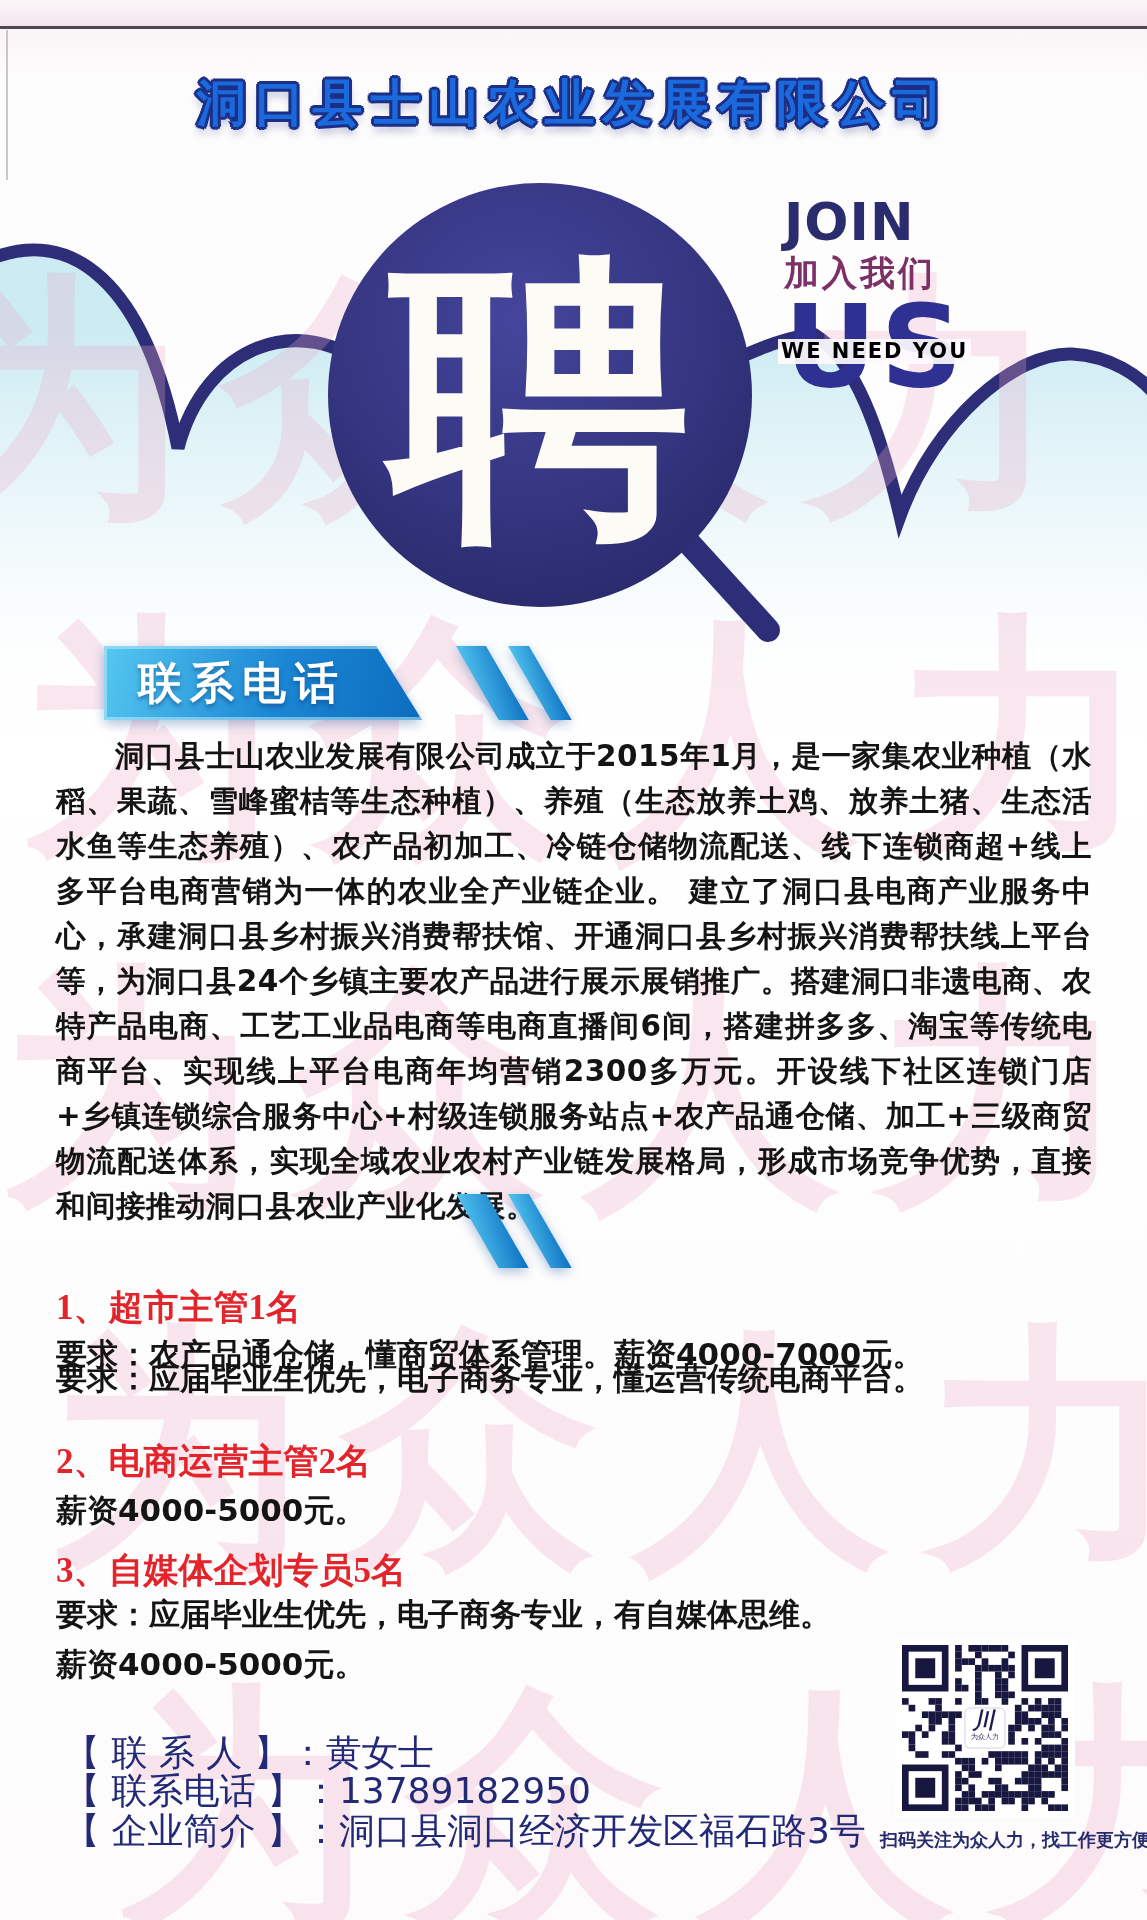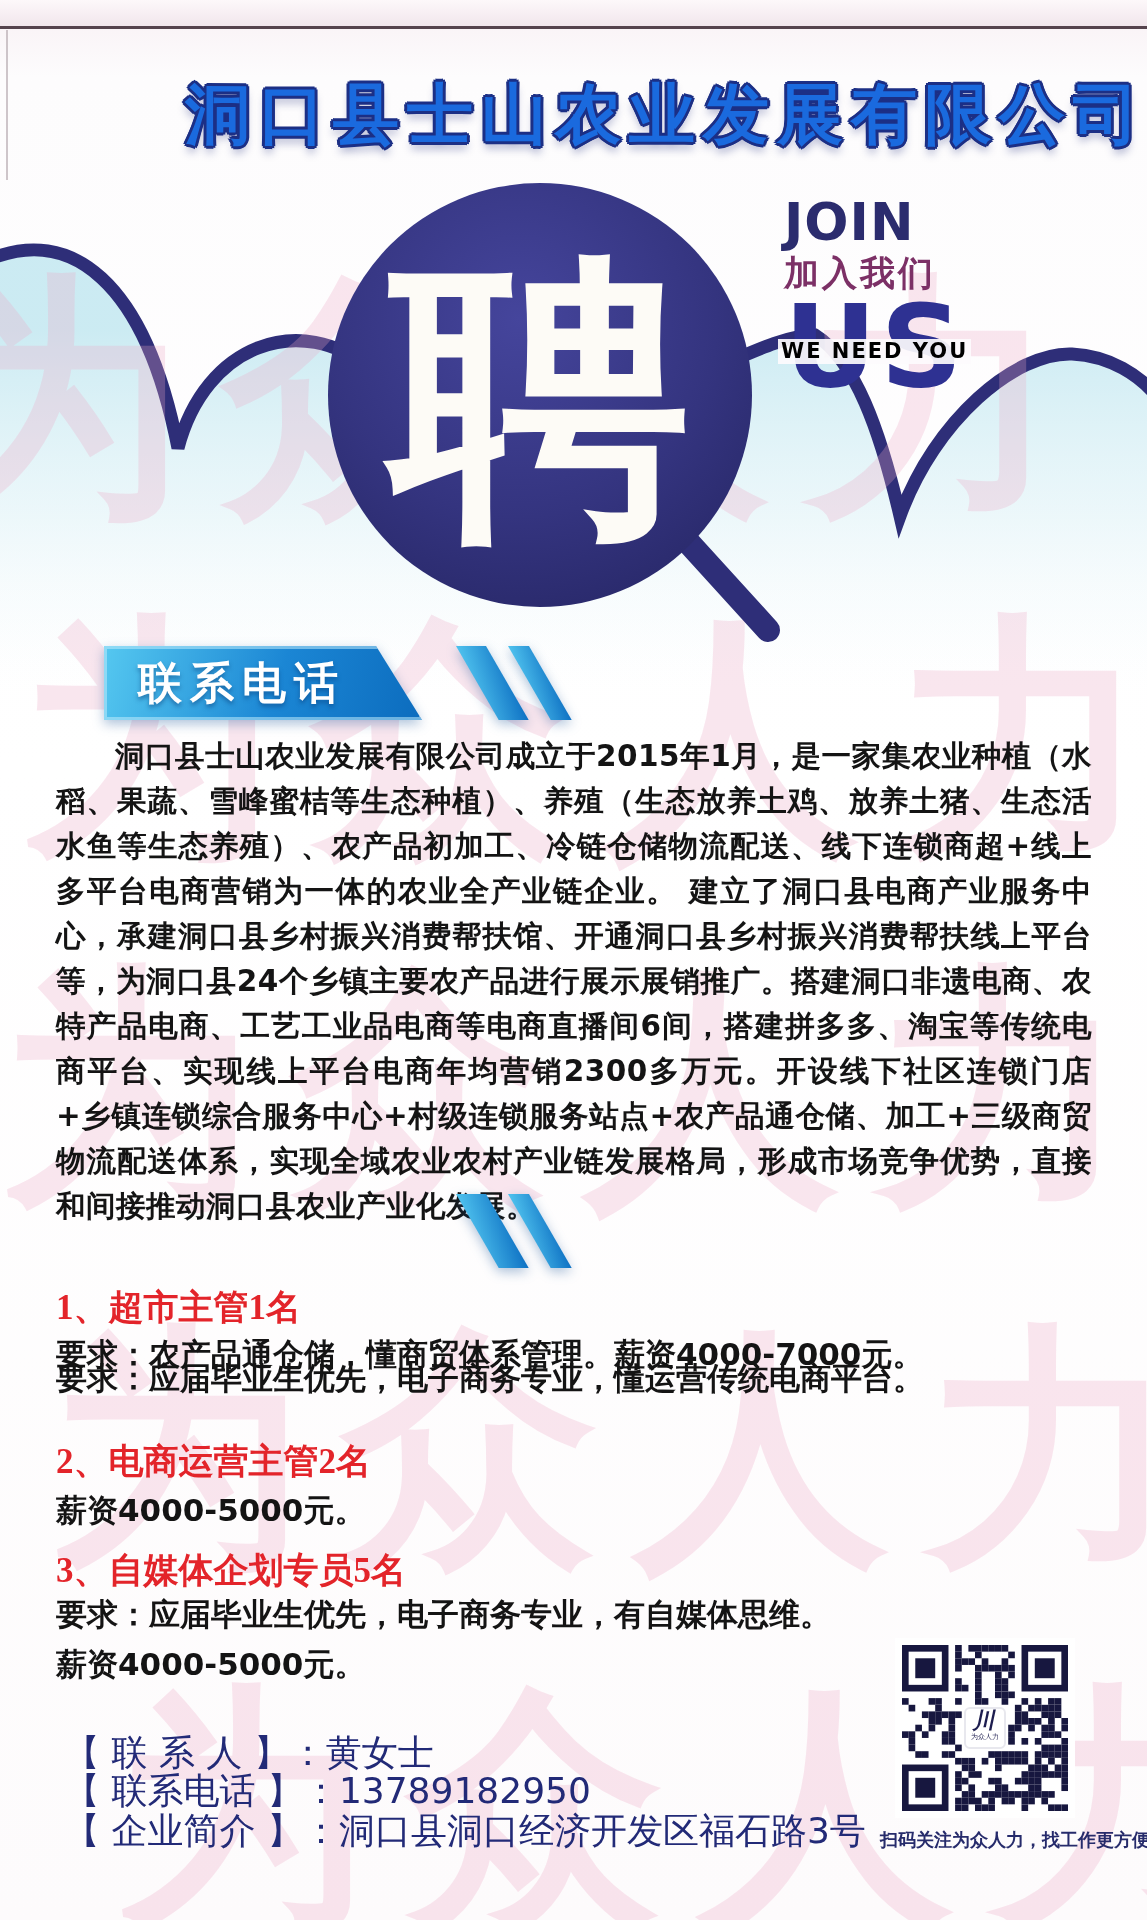--- a/index.html
+++ b/index.html
@@ -12,22 +12,22 @@
   
   .top-strip{position:absolute;left:0;top:0;width:100%;height:26px;background:linear-gradient(180deg,#fdf8fa,#f1e6ec);}
   .top-line{position:absolute;left:0;top:26px;width:100%;height:3px;background:#2c1722;opacity:.8;}
   .left-tick{position:absolute;left:6px;top:30px;width:2px;height:150px;background:#b9aeb4;opacity:.7;}
 
   
   .wm{position:absolute;font-size:255px;font-weight:700;color:#eda9c6;opacity:.28;line-height:1;z-index:2;pointer-events:none;}
 
   
   .company-title{
-    position:absolute;left:0;top:70px;width:100%;text-align:right;z-index:4;
-    font-size:66px;font-weight:900;letter-spacing:8px;color:#1a6ade;white-space:nowrap;
+    position:absolute;left:0;top:70px;width:100%;text-align:center;z-index:4;
+    font-size:50px;font-weight:900;letter-spacing:8px;color:#1a6ade;white-space:nowrap;
     text-shadow:-3px 0 #1c2f85,3px 0 #1c2f85,0 -3px #1c2f85,0 3px #1c2f85,
       -2px -2px #1c2f85,2px -2px #1c2f85,-2px 2px #1c2f85,2px 2px #1c2f85,0 7px 9px rgba(25,40,120,.35);
   }
 
   .svg-layer{position:absolute;left:0;top:130px;width:1147px;height:560px;}
   .z1{z-index:1;} .z3{z-index:3;}
 
   
   .join-block{position:absolute;left:784px;top:196px;width:180px;z-index:3;line-height:1;}
   .join-en{font-size:52px;font-weight:900;color:#2b2c6e;letter-spacing:1px;}

